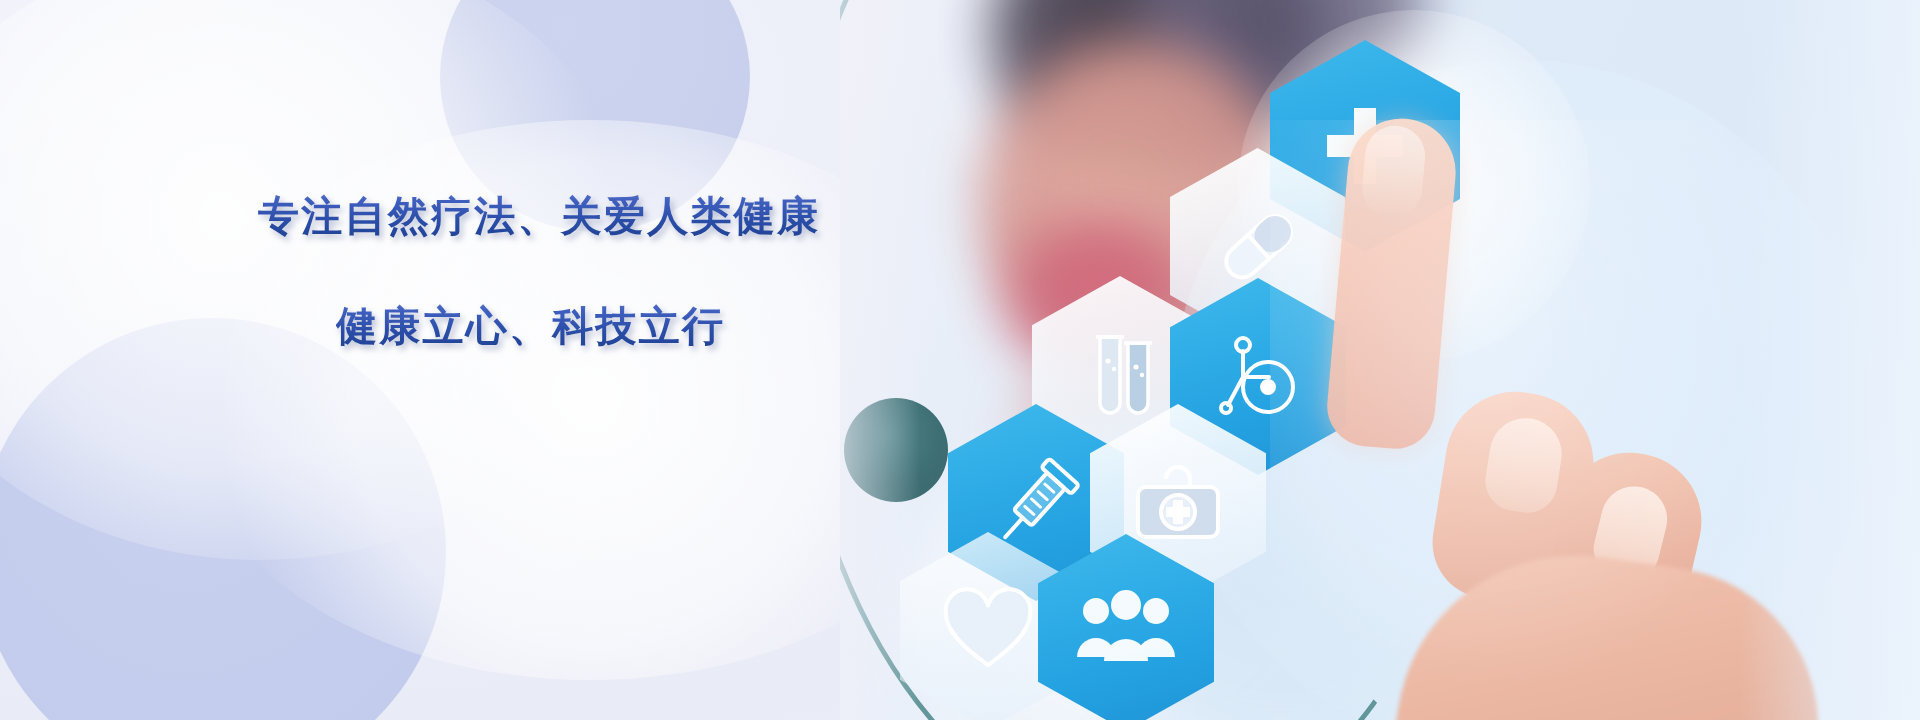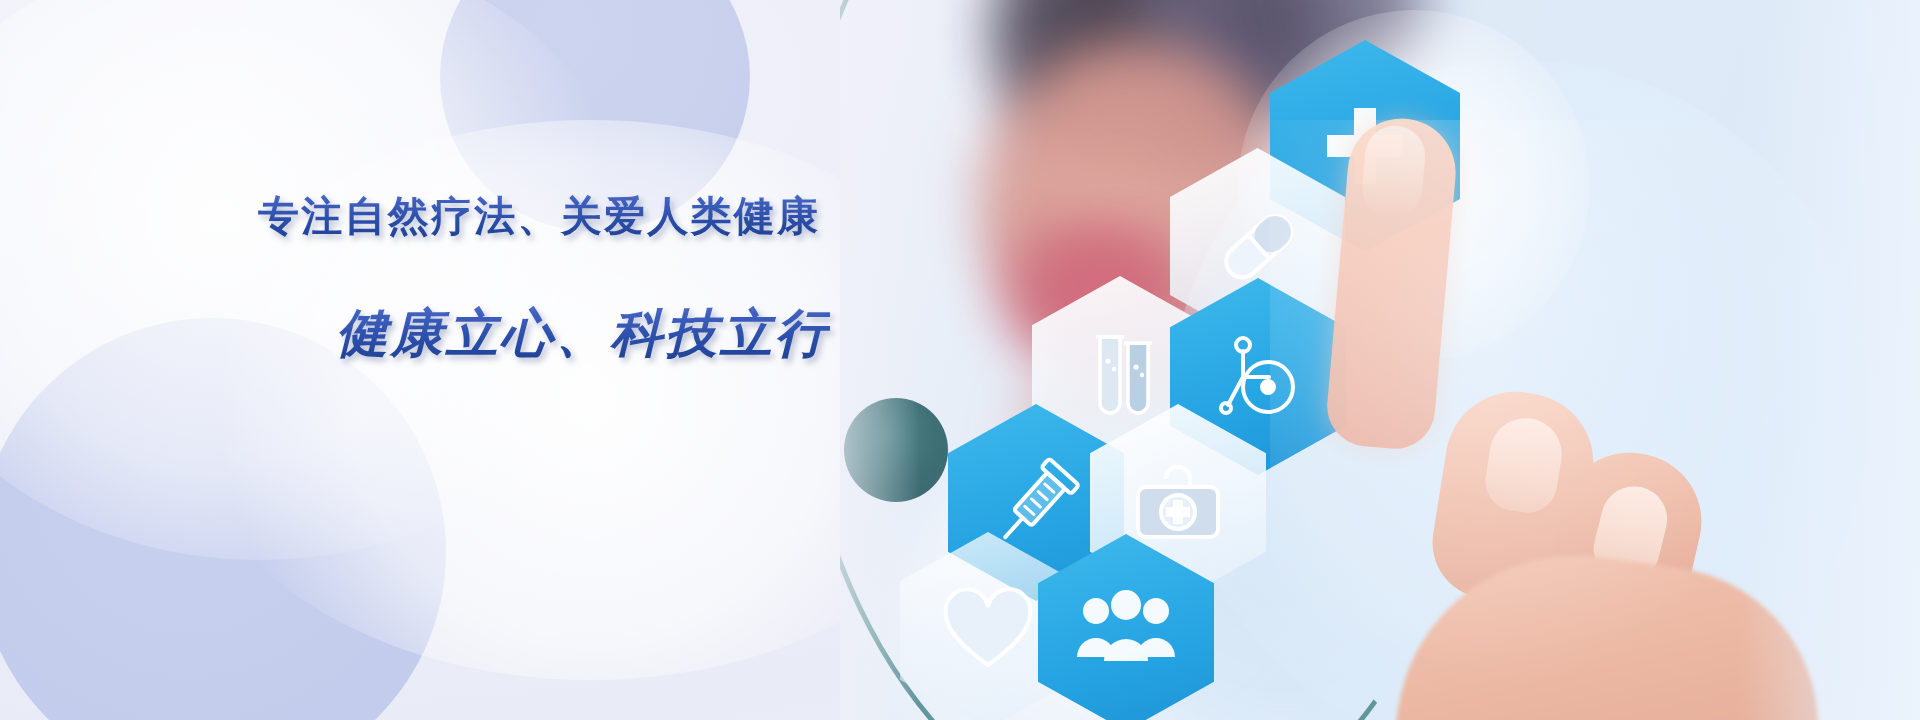--- a/index.html
+++ b/index.html
@@ -46,21 +46,21 @@
     position:absolute;
     font-weight:bold;
     letter-spacing:.055em;
     white-space:nowrap;
     background:linear-gradient(180deg,#5b74c9 0%,#3f5fbe 22%,#2a4da8 58%,#1d3f8f 100%);
     -webkit-background-clip:text;background-clip:text;
     color:transparent;-webkit-text-fill-color:transparent;
     filter:drop-shadow(3px 4px 3px rgba(60,75,130,.34));
   }
   .line-1{left:258px;top:189px;font-size:41px;}
-  .line-2{left:336px;top:299px;font-size:52px;font-style:italic;}
+  .line-2{left:336px;top:299px;font-size:41px;}
 
   
   #photo{
     position:absolute;left:840px;top:0;width:1080px;height:720px;overflow:hidden;
   }
   
   .photo-wash{
     position:absolute;inset:0;
     background:
       linear-gradient(110deg,#f0f1f9 0%, #e8eef8 18%, #dfeaf7 45%, #dde9f7 70%, #e7f0fb 100%);

